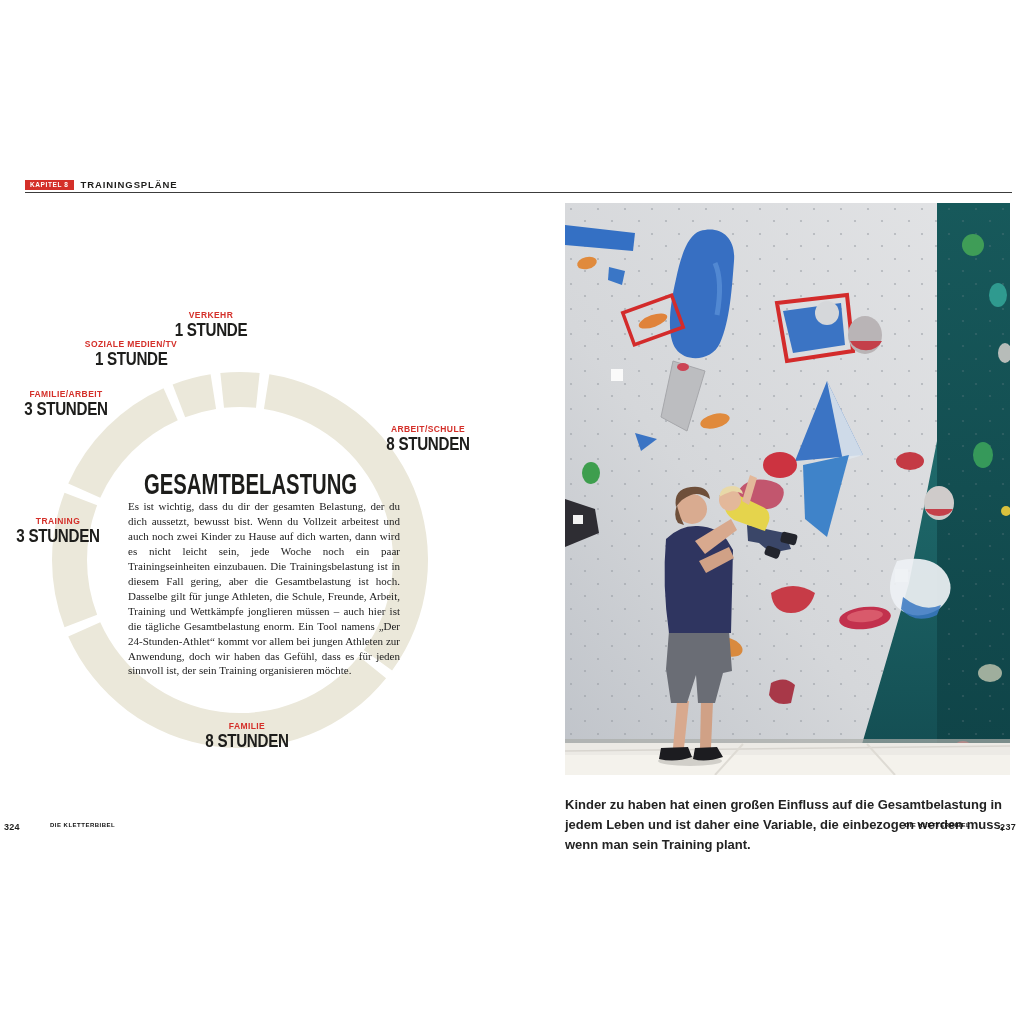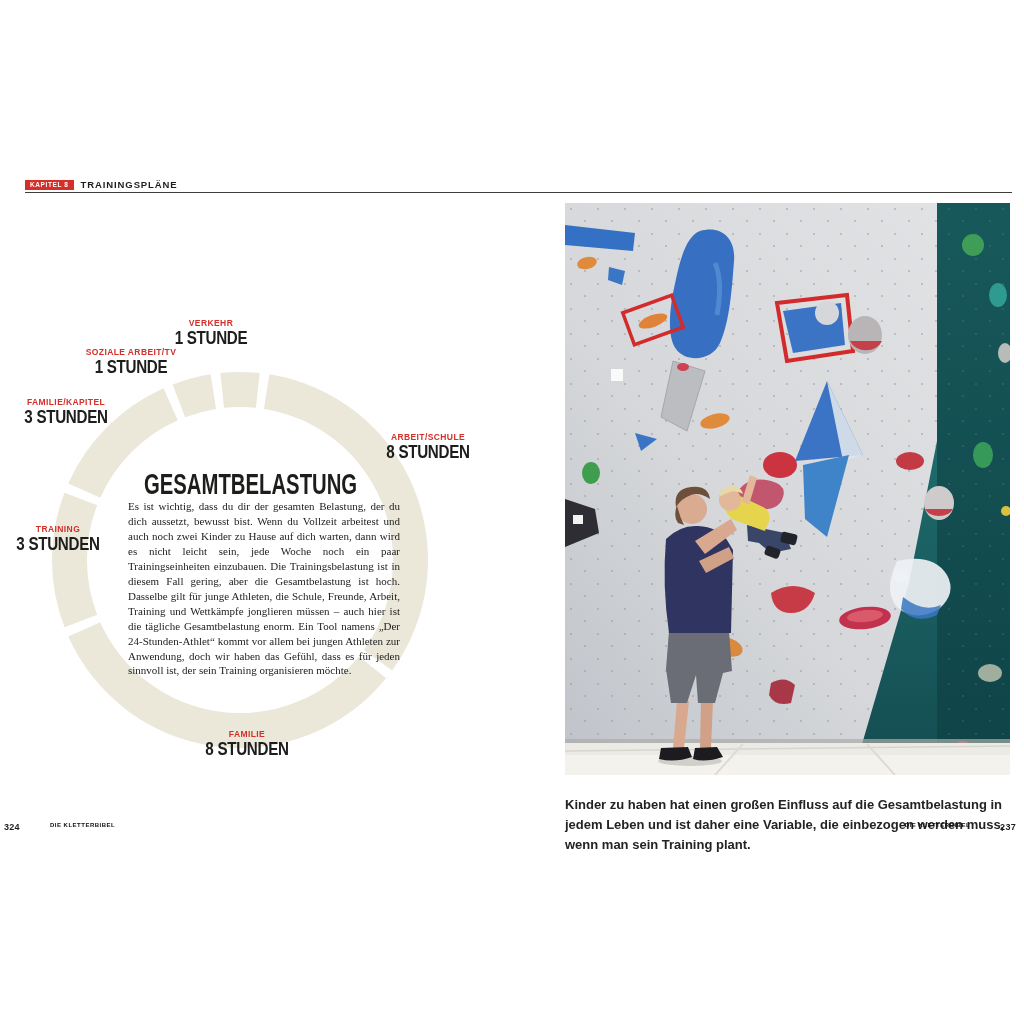--- a/index.html
+++ b/index.html
@@ -6,21 +6,21 @@
   body{width:1024px;height:1024px;position:relative;font-family:"Liberation Sans",sans-serif;color:#1d1d1b;overflow:hidden;}
   .abs{position:absolute;}
   
   .header-row{left:25px;top:179px;display:flex;align-items:center;gap:7px;}
   .chapter-tag{background:var(--red,#d42f29);color:#fff;font-size:6.5px;font-weight:bold;letter-spacing:.6px;padding:2px 5px 1.5px;line-height:1;}
   .header-title{font-size:9.5px;font-weight:bold;letter-spacing:.9px;}
   .header-rule{left:25px;top:192px;width:987px;height:1px;background:#3c3c3c;}
   
   .donut-wrap{left:48px;top:368px;width:384px;height:384px;}
   .chart-label{position:absolute;text-align:center;transform:translateX(-50%);white-space:nowrap;}
-  .chart-label .cat{color:var(--red,#d42f29);font-weight:bold;font-size:8.5px;letter-spacing:.4px;line-height:1.2;margin-top:8px;}
+  .chart-label .cat{color:var(--red,#d42f29);font-weight:bold;font-size:8.5px;letter-spacing:.4px;line-height:1.2;}
   .chart-label .val{display:inline-block;font-weight:bold;font-size:19px;letter-spacing:-.4px;transform:scaleX(.8);transform-origin:center;line-height:1.05;}
   
   .article-title{left:128px;top:452px;margin:16px;font-size:29px;font-weight:bold;letter-spacing:0;}
   .article-title span{display:inline-block;transform:scaleX(.7);transform-origin:left center;white-space:nowrap;}
   .article-body{left:128px;top:488px;width:272px;font-family:"Liberation Serif",serif;font-size:11px;line-height:1.36;text-align:justify;color:#222;}
   
   .photo-wrap{left:565px;top:203px;width:445px;height:572px;}
   .caption{left:565px;top:782px;width:449px;font-size:13px;font-weight:bold;line-height:1.55;color:#232323;}
   
   .footer{top:822px;font-weight:bold;display:flex;align-items:flex-start;}
@@ -51,25 +51,25 @@
         <path d="M 124.63 16.49 A 188 188 0 0 1 162.59 6.31 L 168.07 40.88 A 153 153 0 0 0 137.17 49.16 Z" fill="#ebe8da"></path>
       </g>
   </svg>
 </div>
 
 <div class="abs chart-label" style="left:211px;top:310px">
   <div class="cat">VERKEHR</div>
   <div class="val">1 STUNDE</div>
 </div>
 <div class="abs chart-label" style="left:131px;top:339px">
-  <div class="cat">SOZIALE ARBEIT/TV</div>
+  <div class="cat">SOZIALE MEDIEN/TV</div>
   <div class="val">1 STUNDE</div>
 </div>
 <div class="abs chart-label" style="left:66px;top:389px">
-  <div class="cat">FAMILIE/KAPITEL</div>
+  <div class="cat">FAMILIE/ARBEIT</div>
   <div class="val">3 STUNDEN</div>
 </div>
 <div class="abs chart-label" style="left:58px;top:516px">
   <div class="cat">TRAINING</div>
   <div class="val">3 STUNDEN</div>
 </div>
 <div class="abs chart-label" style="left:428px;top:424px">
   <div class="cat">ARBEIT/SCHULE</div>
   <div class="val">8 STUNDEN</div>
 </div>

